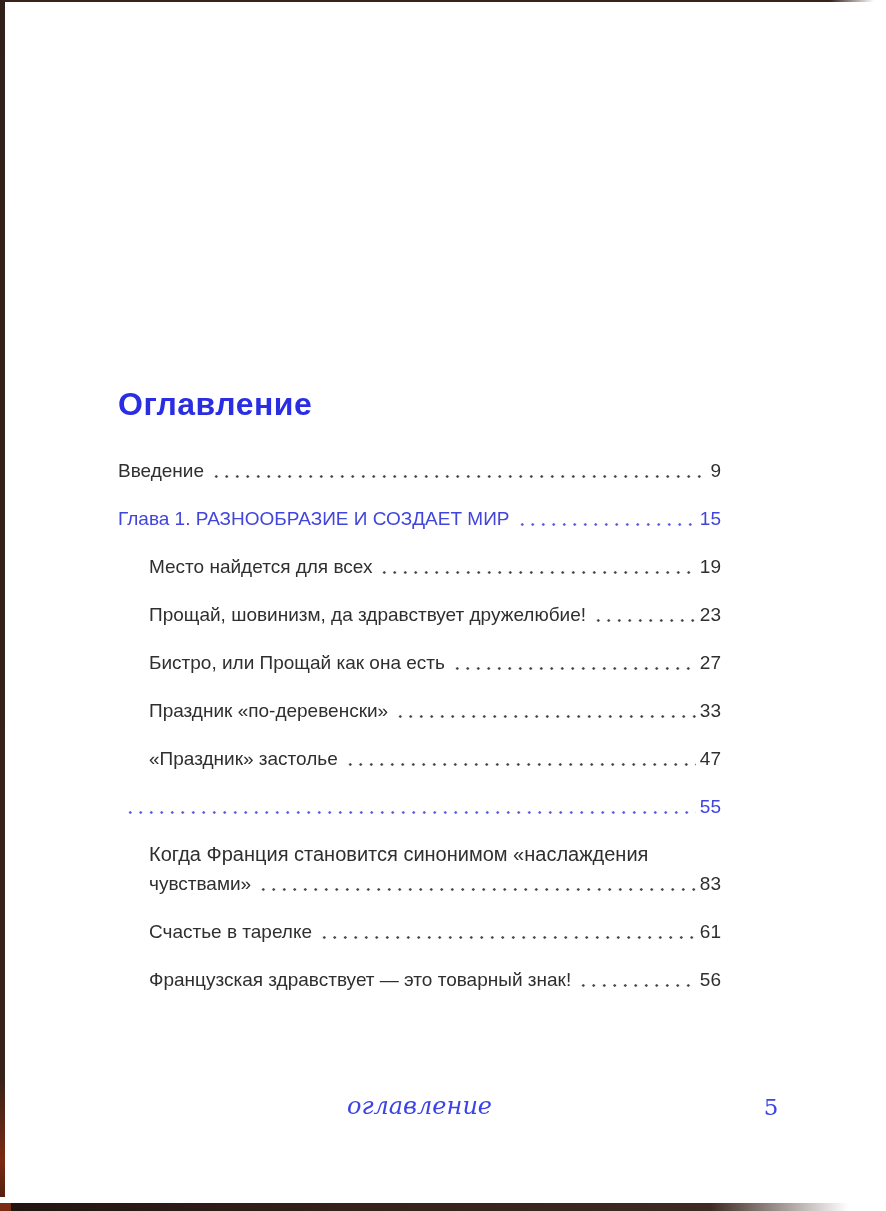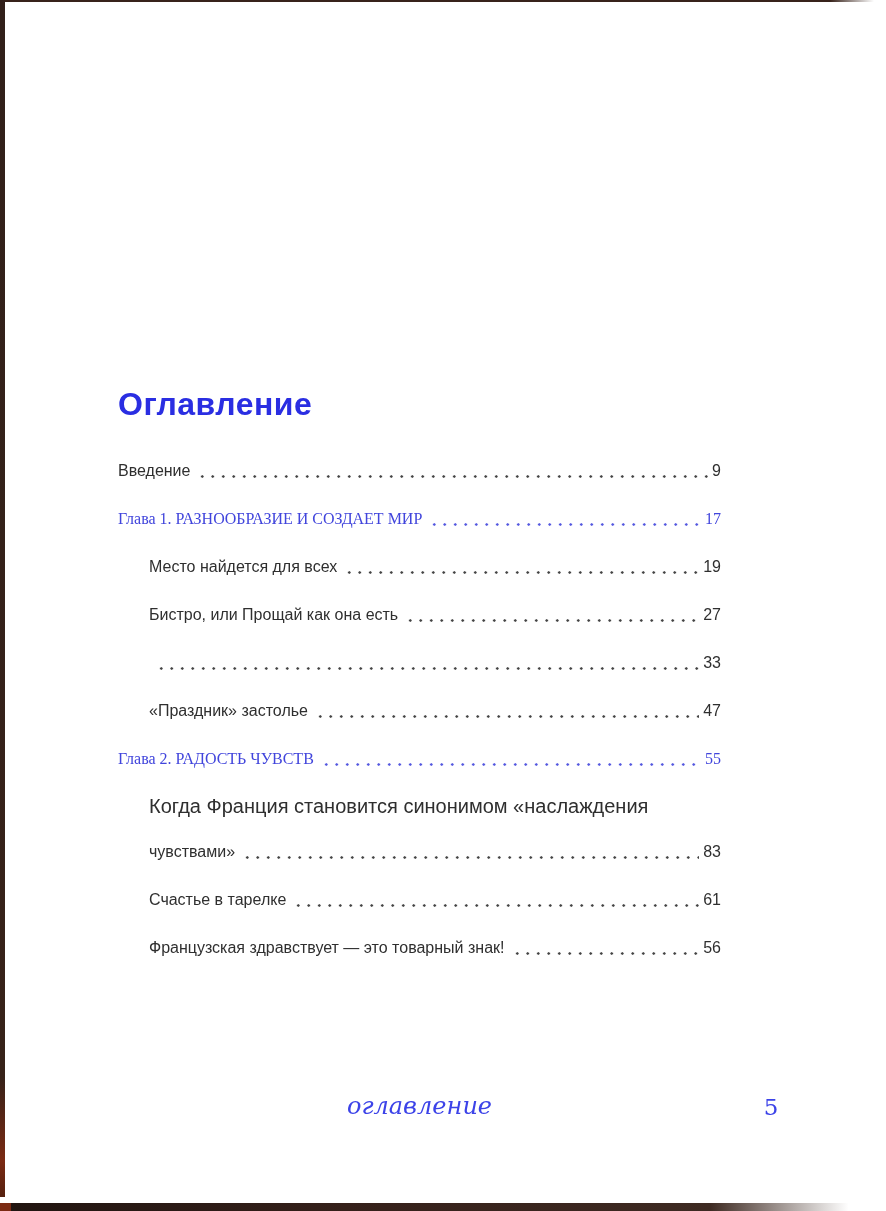--- a/index.html
+++ b/index.html
@@ -33,29 +33,29 @@
   }
   h1.page-title {
     margin: 383px 0 0 0;
     font-size: 32px; line-height: 42px; font-weight: bold;
     letter-spacing: 0.5px;
     color: var(--accent-blue, #2a2ee2);
   }
   .toc { margin-top: 31px; }
   .toc-row {
     display: flex; align-items: flex-end;
-    line-height: 29px; font-size: 16px;
+    line-height: 29px; font-size: 19px;
     margin-bottom: 19px;
     color: var(--body-text, #2f2f2f);
   }
-  .toc-row.chapter { color: var(--chapter-blue, #4145dc); font-family: Liberation Serif, serif; }
+  .toc-row.chapter { color: var(--chapter-blue, #4145dc); }
   .toc-row.sub, .toc-preline.sub { padding-left: 31px; }
   .toc-preline {
     line-height: 29px; font-size: 20px;
-    margin-bottom: 16px;
+    margin-bottom: 0;
     color: var(--body-text, #2f2f2f);
     white-space: nowrap;
   }
   .toc-label { white-space: nowrap; }
   .toc-dots {
     flex: 1 1 auto; height: 29px; min-width: 12px;
     margin: 0 4px 0 7px;
     background-image: radial-gradient(circle, currentColor 1.15px, rgba(0,0,0,0) 1.45px);
     background-size: 10.5px 3px;
     background-repeat: repeat-x;
@@ -95,50 +95,55 @@
   <div class="toc">
   <div class="toc-row">
     <span class="toc-label">Введение</span>
     <span class="toc-dots"></span>
     <span class="toc-page">9</span>
   </div>
 
   <div class="toc-row chapter">
     <span class="toc-label">Глава 1. РАЗНООБРАЗИЕ И СОЗДАЕТ МИР</span>
     <span class="toc-dots"></span>
-    <span class="toc-page">17</span>
+    <span class="toc-page">15</span>
   </div>
 
   <div class="toc-row sub">
     <span class="toc-label">Место найдется для всех</span>
     <span class="toc-dots"></span>
     <span class="toc-page">19</span>
   </div>
 
+  <div class="toc-row sub">
+    <span class="toc-label">Прощай, шовинизм, да здравствует дружелюбие!</span>
+    <span class="toc-dots"></span>
+    <span class="toc-page">23</span>
+  </div>
 
   <div class="toc-row sub">
     <span class="toc-label">Бистро, или Прощай как она есть</span>
     <span class="toc-dots"></span>
     <span class="toc-page">27</span>
   </div>
 
   <div class="toc-row sub">
+    <span class="toc-label">Праздник «по-деревенски»</span>
     <span class="toc-dots"></span>
     <span class="toc-page">33</span>
   </div>
 
 
   <div class="toc-row sub">
     <span class="toc-label">«Праздник» застолье</span>
     <span class="toc-dots"></span>
     <span class="toc-page">47</span>
   </div>
 
   <div class="toc-row chapter">
-    <span class="toc-label">Глава 2. РАДОСТЬ ЧУВСТВ</span>
     <span class="toc-dots"></span>
     <span class="toc-page">55</span>
   </div>
 <div class="toc-preline sub">Когда Франция становится синонимом «наслаждения</div>
   <div class="toc-row sub">
     <span class="toc-label">чувствами»</span>
     <span class="toc-dots"></span>
     <span class="toc-page">83</span>
   </div>
 

